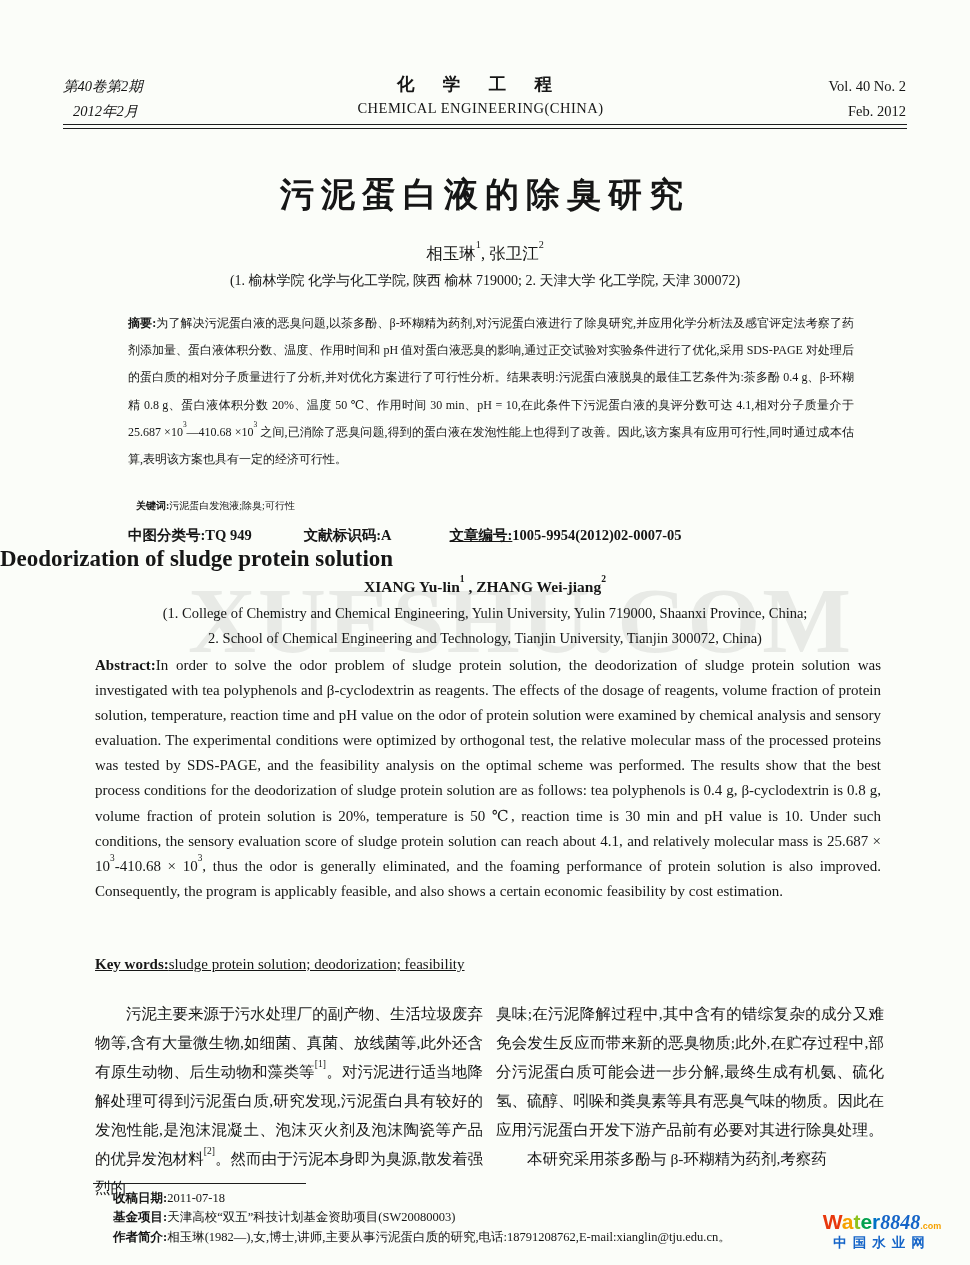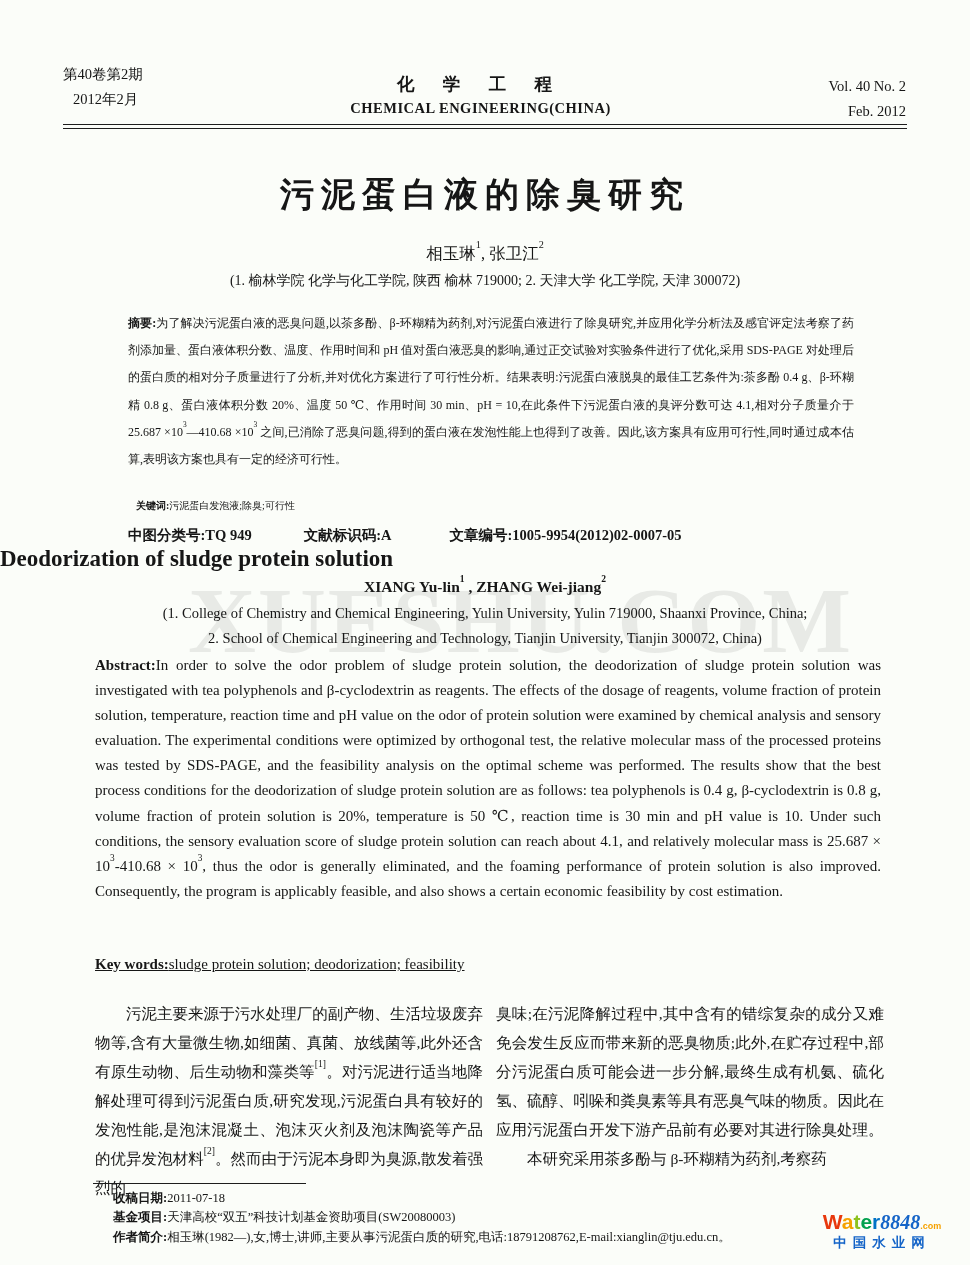--- a/index.html
+++ b/index.html
@@ -14,42 +14,42 @@
   .page{position:absolute;inset:0;}
   .watermark{
     position:absolute;left:188px;top:566px;
     font-family:Liberation Serif, serif;
     font-size:94px;font-weight:bold;letter-spacing:2px;
     color:rgba(110,110,110,0.13);
     z-index:0;white-space:nowrap;user-select:none;
   }
   .layer{position:absolute;inset:0;z-index:1;}
   
-  .hdr-left{position:absolute;left:63px;top:62px;font-size:14.5px;line-height:25px;}
+  .hdr-left{position:absolute;left:63px;top:74px;font-size:14.5px;line-height:25px;font-style:italic;}
   .hdr-left .l2{padding-left:10px;}
   .hdr-center{position:absolute;left:0;right:9px;top:72px;text-align:center;}
   .hdr-center .l1{font-size:17.5px;font-weight:bold;letter-spacing:12px;}
-  .hdr-center .l2{font-size:14.5px;font-weight:bold;letter-spacing:0.5px;margin-top:4px;}
+  .hdr-center .l2{font-size:14.5px;font-weight:normal;letter-spacing:0.5px;margin-top:4px;}
   .hdr-right{position:absolute;right:64px;top:74px;font-size:14.5px;line-height:25px;text-align:right;}
   .dbl-rule{position:absolute;left:63px;right:63px;top:124px;height:3px;
     border-top:1.7px solid #1d1d1d;border-bottom:1.7px solid #1d1d1d;}
   
   .title-cn{position:absolute;left:0;right:0;top:172px;text-align:center;
     font-size:34px;font-weight:bold;letter-spacing:7px;}
   .authors-cn{position:absolute;left:0;right:0;top:243px;text-align:center;font-size:16.5px;}
   .affil-cn{position:absolute;left:0;right:0;top:272px;text-align:center;font-size:14px;}
   sup.s{font-size:62%;line-height:0;position:relative;top:-0.45em;}
   
   .abs-cn{position:absolute;left:128px;width:726px;top:310px;
     font-size:12px;line-height:27.2px;text-align:justify;}
   .bold{font-weight:bold;}
   .kw-cn{position:absolute;left:136px;top:499px;font-size:10px;}
   .clc{position:absolute;left:128px;top:526px;font-size:14.5px;font-weight:bold;}
   .clc .gap1{margin-left:52px;}
-  .clc .gap2{margin-left:58px;}
+  .clc .gap2{margin-left:58px;text-decoration:underline;}
   
   .title-en{position:absolute;left:0;right:0;top:546px;text-align:left;
     font-size:23px;font-weight:bold;}
   .authors-en{position:absolute;left:0;right:0;top:578px;text-align:center;
     font-size:15.5px;font-weight:bold;}
   .affil-en1{position:absolute;left:0;right:0;top:605px;text-align:center;font-size:14.5px;}
   .affil-en2{position:absolute;left:0;right:0;top:630px;text-align:center;font-size:14.5px;}
   .abs-en{position:absolute;left:95px;width:786px;top:653px;
     font-size:15px;line-height:25.1px;text-align:justify;}
   .kw-en{position:absolute;left:95px;top:956px;font-size:15px;text-decoration:underline;}

